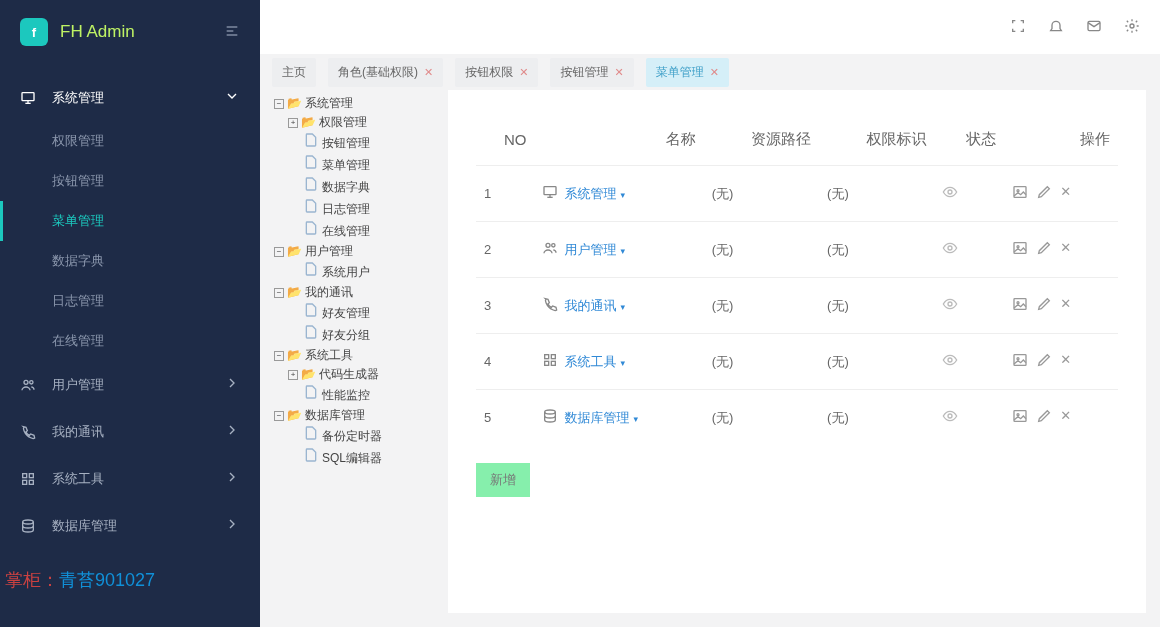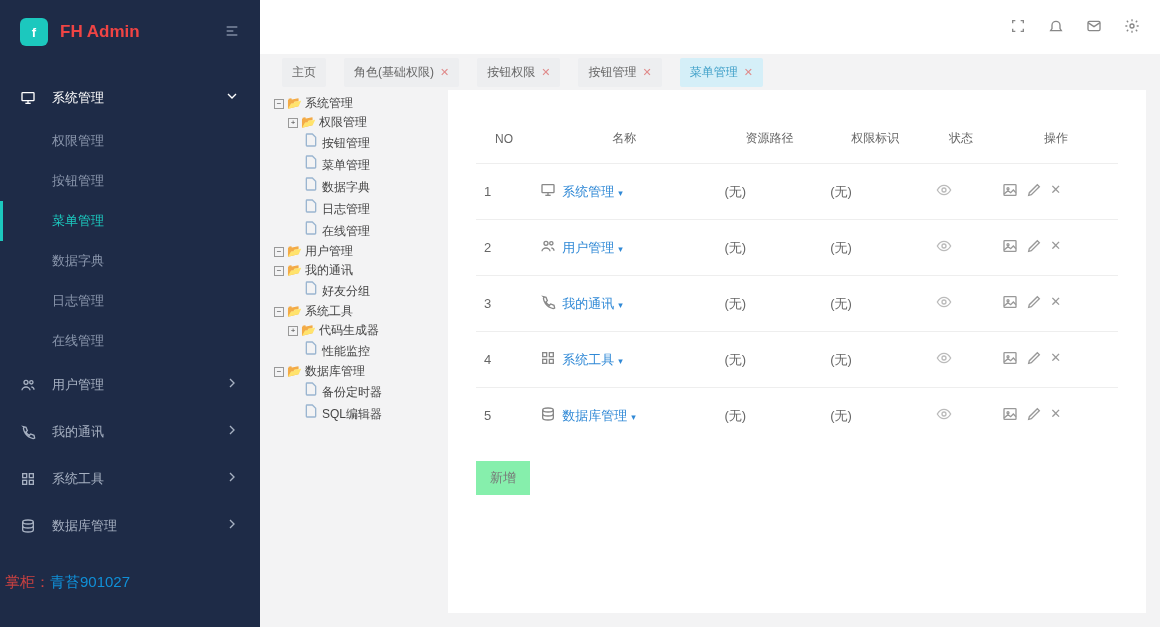--- a/index.html
+++ b/index.html
@@ -1,47 +1,47 @@
 <!DOCTYPE html>
 <html><head>
 <meta charset="utf-8">
 <style>
 *{margin:0;padding:0;box-sizing:border-box;font-family:-apple-system,BlinkMacSystemFont,"Segoe UI",Arial,sans-serif}
 body{width:1160px;height:627px;display:flex;background:#fff;overflow:hidden;font-size:13px}
 .sidebar{width:260px;background:#1e2b47;color:#a7b1c2;display:flex;flex-direction:column;position:relative}
 .brand{display:flex;align-items:center;padding:18px 20px}
 .brand-logo{width:28px;height:28px;background:#1cc8be;border-radius:6px;display:flex;align-items:center;justify-content:center;color:#fff;font-weight:700;margin-right:12px}
-.brand-name{color:#ef4444;font-size:17px;font-weight:700}
+.brand-name{color:#bef264;font-size:17px;font-weight:400}
 .collapse-btn{margin-left:auto;color:#8b97ad;cursor:pointer}
 .nav-main{padding-top:10px}
 .nav-item{display:flex;align-items:center;padding:14px 20px;cursor:pointer;color:#a7b1c2}
 .nav-item .icon{width:18px;margin-right:14px;display:inline-flex}
 .nav-item .chev{margin-left:auto}
 .nav-item.expanded{color:#fff}
 .submenu .sub-item{display:block;padding:11px 20px 11px 52px;cursor:pointer;color:#8b97ad}
 .submenu .sub-item.active{color:#1cc8be;border-left:3px solid #1cc8be;padding-left:49px}
-.wm{position:absolute;bottom:35px;left:5px;color:#c94141;font-size:15px}
+.wm{position:absolute;bottom:35px;left:5px;color:#c94141;font-size:18px}
 .wm .qq{color:#1090d8}
 .main{flex:1;display:flex;flex-direction:column;background:#f3f3f4}
 .topbar{height:54px;background:#fff;display:flex;align-items:center;justify-content:flex-end;padding:0 20px;gap:22px}
 .topbar .ticon{color:#888;cursor:pointer}
-.tabbar{height:36px;display:flex;align-items:center;padding:0 22px;gap:18px}
+.tabbar{height:36px;display:flex;align-items:center;padding:0 12px;gap:12px}
 .tab{padding:6px 10px;font-size:12px;color:#666;cursor:pointer;display:flex;align-items:center;gap:6px;background:#edeef0;border-radius:2px}
 .tab .tx{color:#e08a8a;font-size:11px}
 .tab.active{background:#d5eff8;color:#40a0c8}
 .content{flex:1;display:flex;padding:0 14px 14px 14px;gap:14px}
 .tree-panel{width:160px;font-size:12px;color:#444;padding-top:4px;line-height:19px}
 .tn{white-space:nowrap;display:flex;align-items:center;gap:3px}
 .tn .exp{width:10px;height:10px;border:1px solid #999;display:inline-flex;align-items:center;justify-content:center;font-size:8px;line-height:1;cursor:pointer}
 .tn .fold{color:#f0c060}
 .tn .file{color:#9ab5d0}
 .tn.l1{padding-left:14px}
 .table-panel{flex:1;background:#fff;padding:24px 28px}
 table{width:100%;border-collapse:collapse}
-th{text-align:center;color:#666;font-weight:500;padding:16px 8px;font-size:12px}
+th{text-align:right;color:#666;font-weight:500;padding:16px 8px;font-size:15px}
 td{padding:18px 8px;color:#666;border-top:1px solid #eee}
 .link{color:#3089d6;cursor:pointer}
 .link .dd{color:#3089d6;font-size:9px;margin-left:4px}
 .row-ico{color:#888;margin-right:6px}
 .eye{color:#bbb}
 .ops{color:#999;display:flex;gap:8px}
 .add-btn{margin-top:18px;padding:8px 14px;background:#86efac;border:none;color:#777;cursor:pointer;font-size:13px}
 svg{width:16px;height:16px}
 </style>
 </head>
@@ -220,24 +220,38 @@
           <span class="file"><svg width="12" height="12" viewBox="0 0 24 24" fill="none" stroke="currentColor" stroke-width="2">
               <path d="M14 3H6a1 1 0 00-1 1v16a1 1 0 001 1h12a1 1 0 001-1V8l-5-5z"></path>
             </svg></span>
           <span>在线管理</span>
         </div>
         <div class="tn l0">
           <span class="exp">−</span>
           <span class="fold">📂</span>
           <span>用户管理</span>
         </div>
+        <div class="tn l1">
+          <span style="width:12px;display:inline-block"></span>
+          <span class="file"><svg width="12" height="12" viewBox="0 0 24 24" fill="none" stroke="currentColor" stroke-width="2">
+              <path d="M14 3H6a1 1 0 00-1 1v16a1 1 0 001 1h12a1 1 0 001-1V8l-5-5z"></path>
+            </svg></span>
+          <span>系统用户</span>
+        </div>
         <div class="tn l0">
           <span class="exp">−</span>
           <span class="fold">📂</span>
           <span>我的通讯</span>
+        </div>
+        <div class="tn l1">
+          <span style="width:12px;display:inline-block"></span>
+          <span class="file"><svg width="12" height="12" viewBox="0 0 24 24" fill="none" stroke="currentColor" stroke-width="2">
+              <path d="M14 3H6a1 1 0 00-1 1v16a1 1 0 001 1h12a1 1 0 001-1V8l-5-5z"></path>
+            </svg></span>
+          <span>好友管理</span>
         </div>
         <div class="tn l1">
           <span style="width:12px;display:inline-block"></span>
           <span class="file"><svg width="12" height="12" viewBox="0 0 24 24" fill="none" stroke="currentColor" stroke-width="2">
               <path d="M14 3H6a1 1 0 00-1 1v16a1 1 0 001 1h12a1 1 0 001-1V8l-5-5z"></path>
             </svg></span>
           <span>好友分组</span>
         </div>
         <div class="tn l0">
           <span class="exp">−</span>

